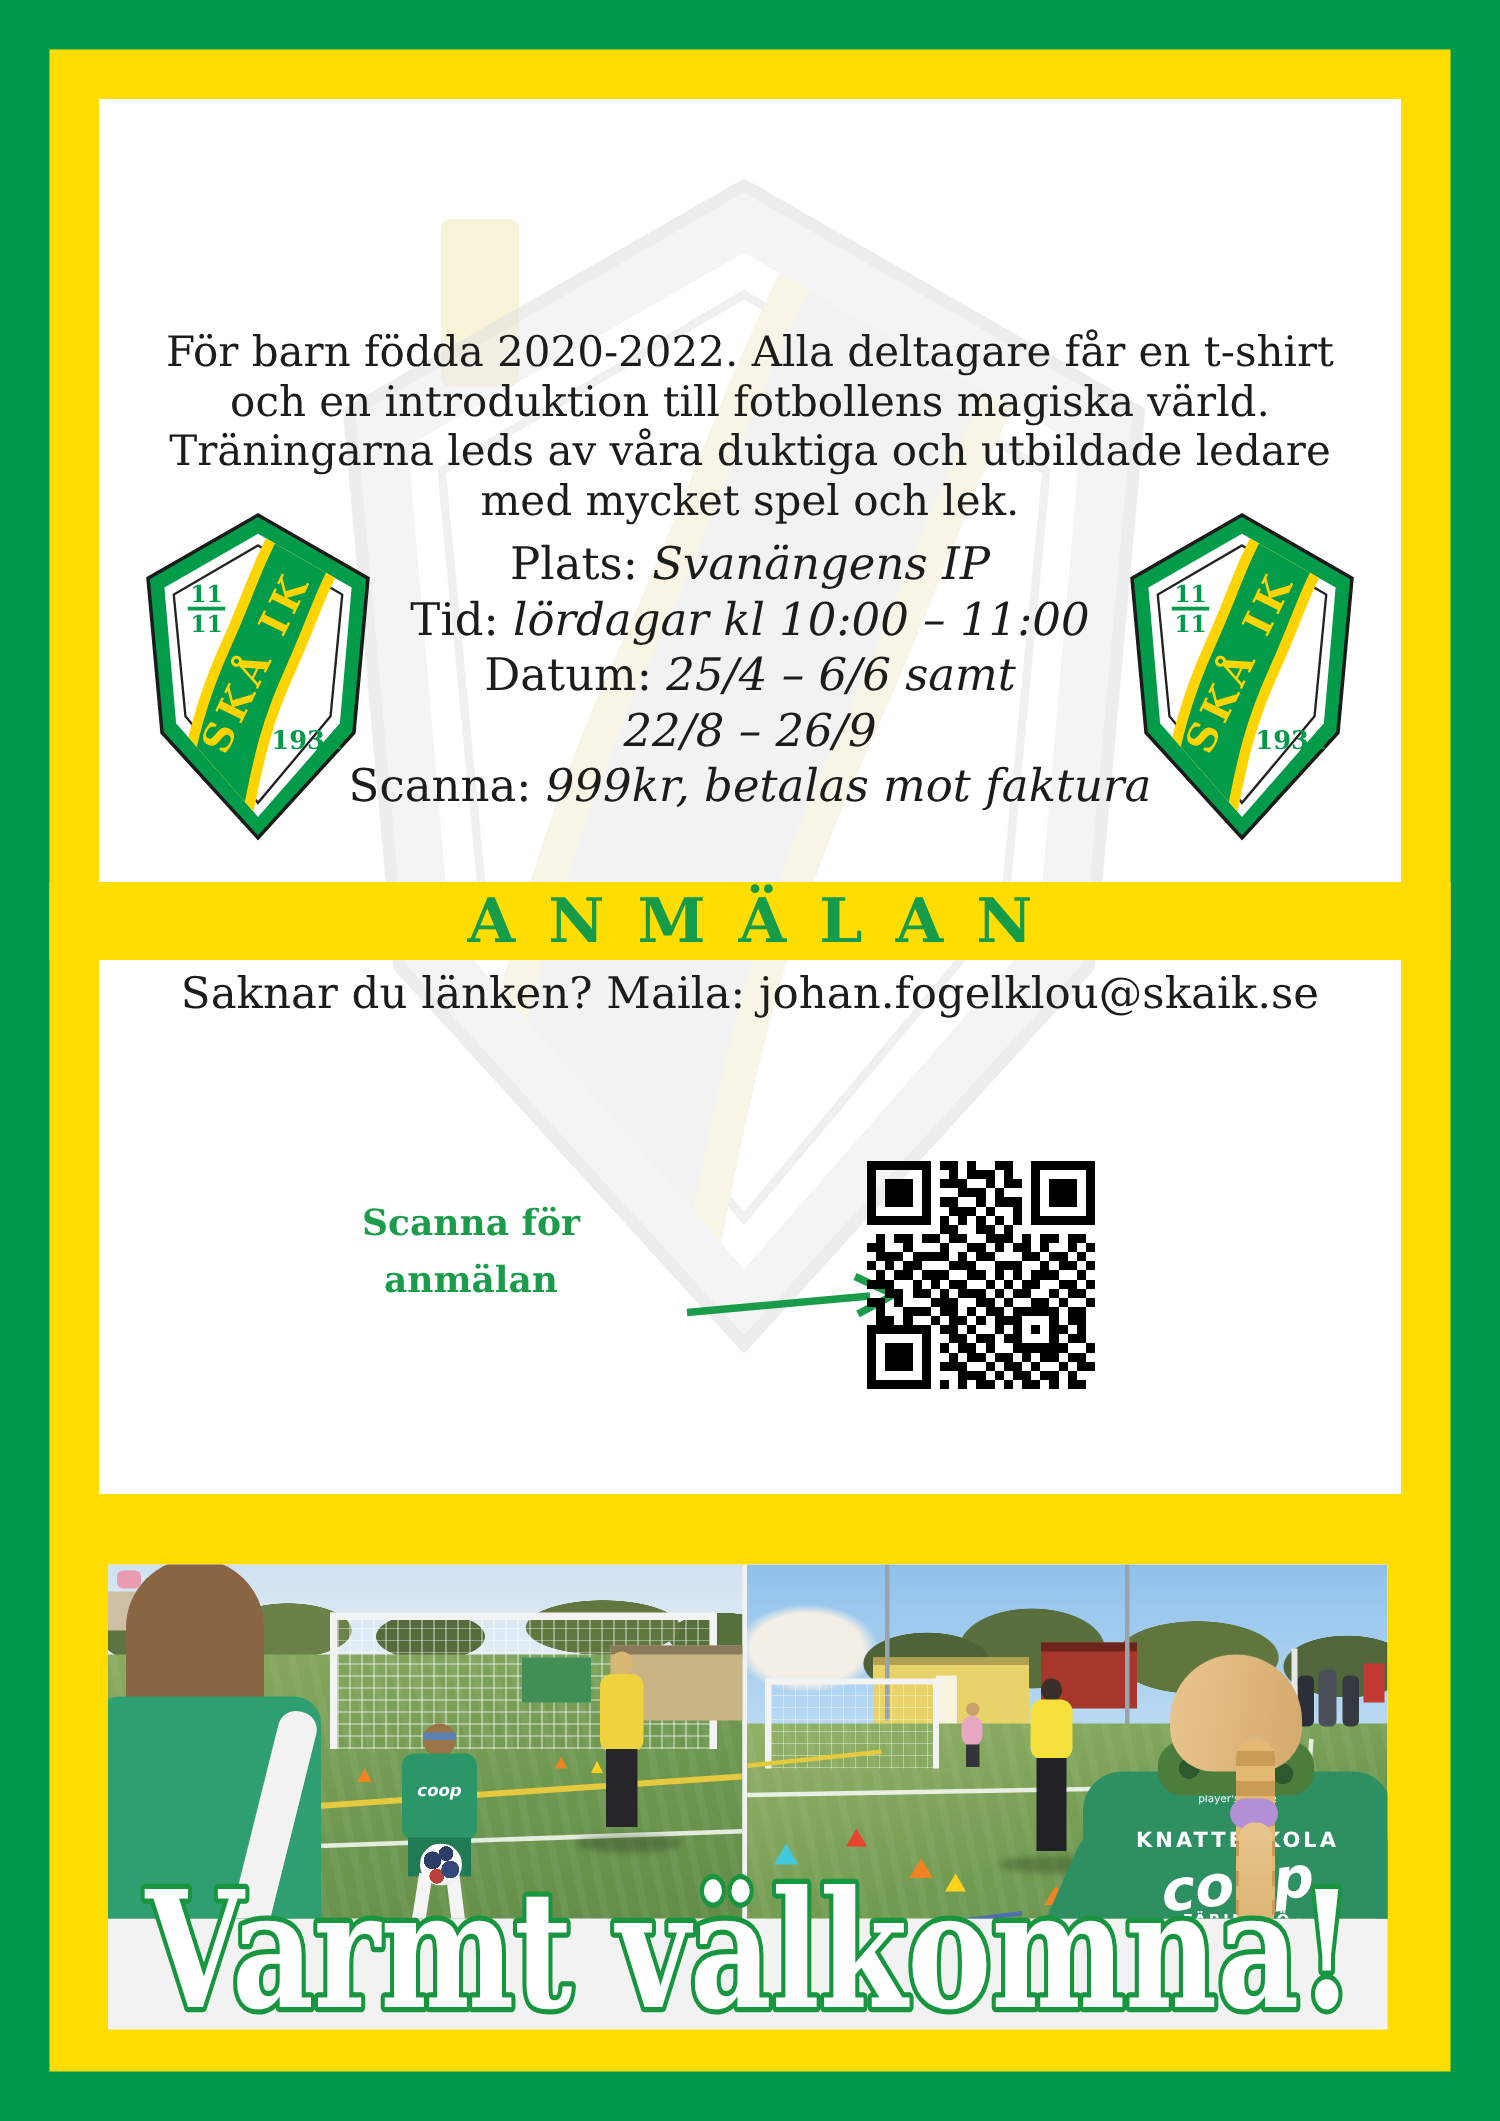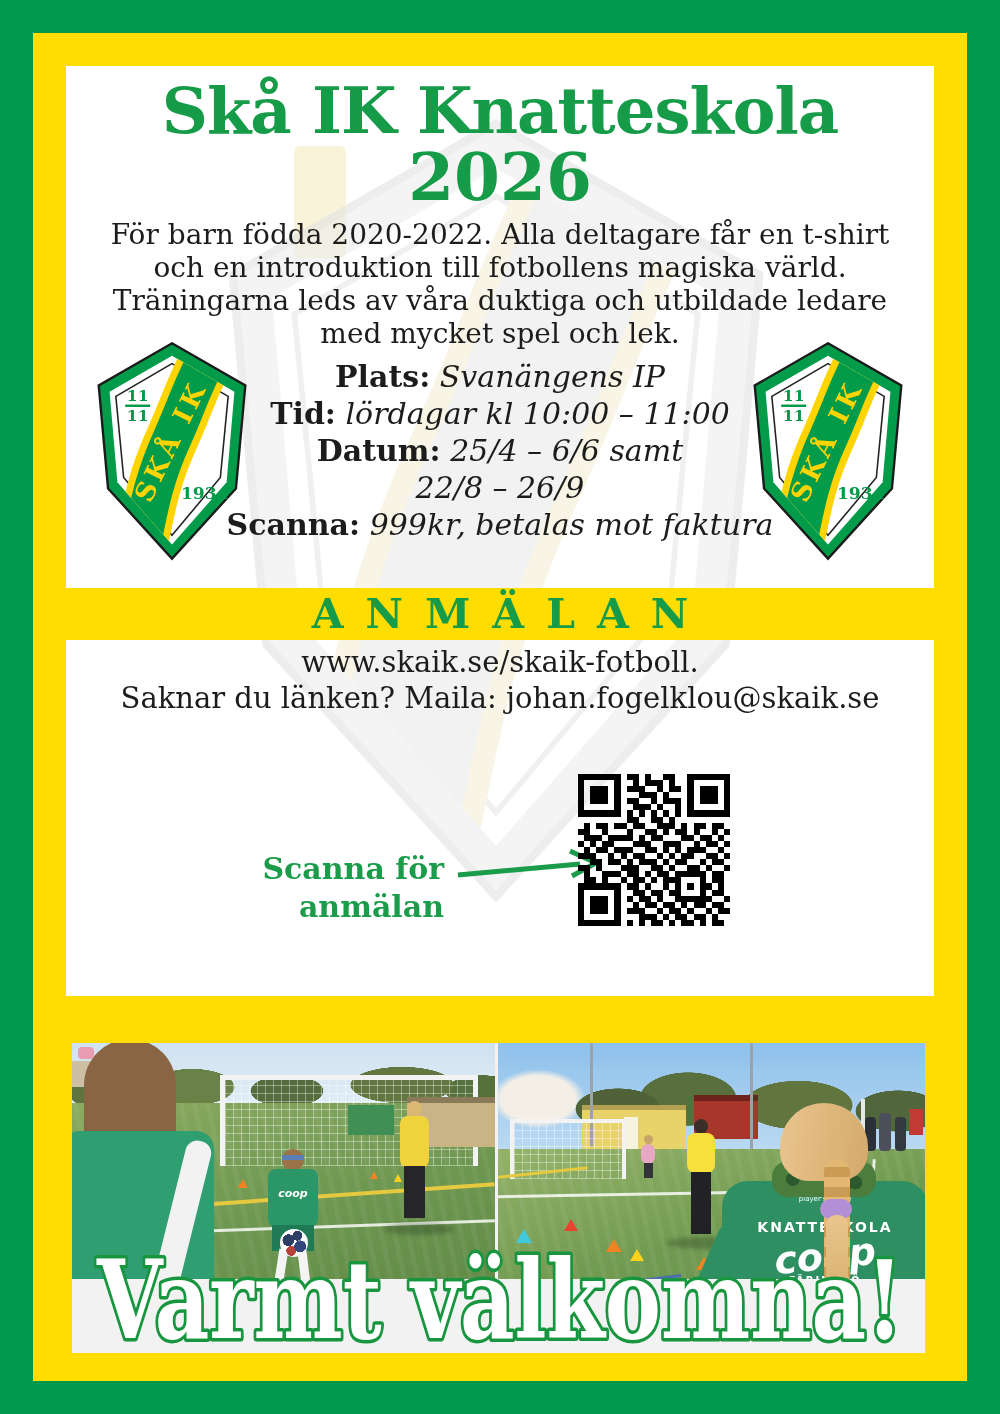--- a/index.html
+++ b/index.html
@@ -13,36 +13,36 @@
   .pale-patch{position:absolute;left:228px;top:80px;width:52px;height:112px;background:#f9f3da;border-radius:6px;z-index:0;}
 
   
   .title-block{position:absolute;top:12px;left:0;width:100%;text-align:center;z-index:2;color:#169b48;font-weight:bold;}
   .title-line1{font-size:64px;line-height:66px;letter-spacing:-1px;}
   .title-line2{font-size:66px;line-height:66px;}
   .intro{position:absolute;top:152px;left:0;width:100%;text-align:center;z-index:2;
          font-size:28px;line-height:33px;color:#1c1c1a;}
   .details{position:absolute;top:292px;left:0;width:100%;text-align:center;z-index:2;
            font-size:30px;line-height:37px;color:#1c1c1a;}
-  .details .lbl{font-weight:bold;}
+  .details .lbl{font-weight:normal;}
   .details .val{font-style:italic;}
 
   .logo{position:absolute;top:270px;width:156px;height:230px;z-index:2;}
   .logo-left{left:28px;}
   .logo-right{right:28px;}
 
   .anmalan-band{position:absolute;left:33px;top:588px;width:934px;height:52px;background:#ffdd00;z-index:3;
                 text-align:center;}
   .anmalan-band span{display:inline-block;font-size:41px;line-height:52px;font-weight:bold;color:#169b48;
                 letter-spacing:22px;text-indent:22px;}
 
   .reg-block{position:absolute;top:578px;left:0;width:100%;text-align:center;z-index:2;
              font-size:29px;line-height:36px;color:#1c1c1a;}
-  .scan-block{position:absolute;top:784px;left:118px;width:260px;text-align:right;z-index:2;
-              font-size:30px;line-height:38px;font-weight:bold;color:#1b9c4b;}
+  .scan-block{position:absolute;top:730px;left:118px;width:260px;text-align:center;z-index:2;
+              font-size:24px;line-height:38px;font-weight:bold;color:#1b9c4b;}
   .scan-arrow{position:absolute;left:388px;top:778px;width:150px;height:42px;z-index:2;}
   .qr{position:absolute;left:512px;top:708px;width:152px;height:152px;z-index:2;}
   .refund{position:absolute;top:896px;left:0;width:100%;text-align:center;z-index:2;
           font-size:25px;color:#1c1c1a;}
 
   
   .photos{position:absolute;left:72px;top:1043px;width:853px;height:310px;display:flex;gap:3px;background:#f2f2f2;z-index:2;}
   .photo{position:relative;overflow:hidden;height:236px;}
   .photo-left{width:423px;}
   .photo-right{width:427px;}
@@ -104,24 +104,20 @@
       <polygon points="50,14 86,35 81,87 50,124 19,87 14,35" fill="#ffffff" stroke="#e4e4e4" stroke-width="1"></polygon>
       <clipPath id="wmClip">
           <polygon points="50,9 90,32 85,90 50,130 15,90 10,32"></polygon>
         </clipPath>
       <g clip-path="url(#wmClip)">
         <path d="M74,8 C62,30 60,40 50,62 C40,84 36,100 30,132" stroke="#f3ecd2" stroke-width="32" fill="none"></path>
         <path d="M74,8 C62,30 60,40 50,62 C40,84 36,100 30,132" stroke="#e9e9e9" stroke-width="24" fill="none"></path>
       </g>
     </svg>
 
-    <div class="title-block">
-      <div class="title-line1">Skå IK Knatteskola</div>
-      <div class="title-line2">2026</div>
-    </div>
 
     <div class="intro">
       <div>För barn födda 2020-2022. Alla deltagare får en t-shirt</div>
       <div>och en introduktion till fotbollens magiska värld.</div>
       <div>Träningarna leds av våra duktiga och utbildade ledare</div>
       <div>med mycket spel och lek.</div>
     </div>
 
     <div class="details">
       <div><span class="lbl">Plats:</span> <span class="val">Svanängens IP</span></div>
@@ -165,21 +161,20 @@
         <path d="M74,8 C62,30 60,40 50,62 C40,84 36,100 30,132" stroke="#019b4a" stroke-width="25" fill="none"></path>
         <text transform="translate(36,104) rotate(-64)" font-size="17" font-weight="bold" fill="#ffd400" letter-spacing="2.5" font-family="DejaVu Serif, serif">SKÅ IK</text>
       </g>
       <text x="28" y="38" text-anchor="middle" font-size="10" font-weight="bold" fill="#019b4a" font-family="DejaVu Serif, serif">11</text>
       <line x1="20" y1="41" x2="36" y2="41" stroke="#019b4a" stroke-width="1.6"></line>
       <text x="28" y="51" text-anchor="middle" font-size="10" font-weight="bold" fill="#019b4a" font-family="DejaVu Serif, serif">11</text>
       <text x="71" y="101" text-anchor="middle" font-size="11" font-weight="bold" fill="#019b4a" font-family="DejaVu Serif, serif">1934</text>
     </svg>
 
     <div class="reg-block">
-      <div>www.skaik.se/skaik-fotboll.</div>
       <div>Saknar du länken? Maila: johan.fogelklou@skaik.se</div>
     </div>
 
     <div class="scan-block">
       <div>Scanna för</div>
       <div>anmälan</div>
     </div>
     <svg class="scan-arrow" viewBox="0 0 150 42">
       <path d="M4 31 L126 20" stroke="#1b9c4b" stroke-width="5" fill="none"></path>
       <polyline points="116,7 142,19 118,32" stroke="#1b9c4b" stroke-width="5" fill="none"></polyline>

